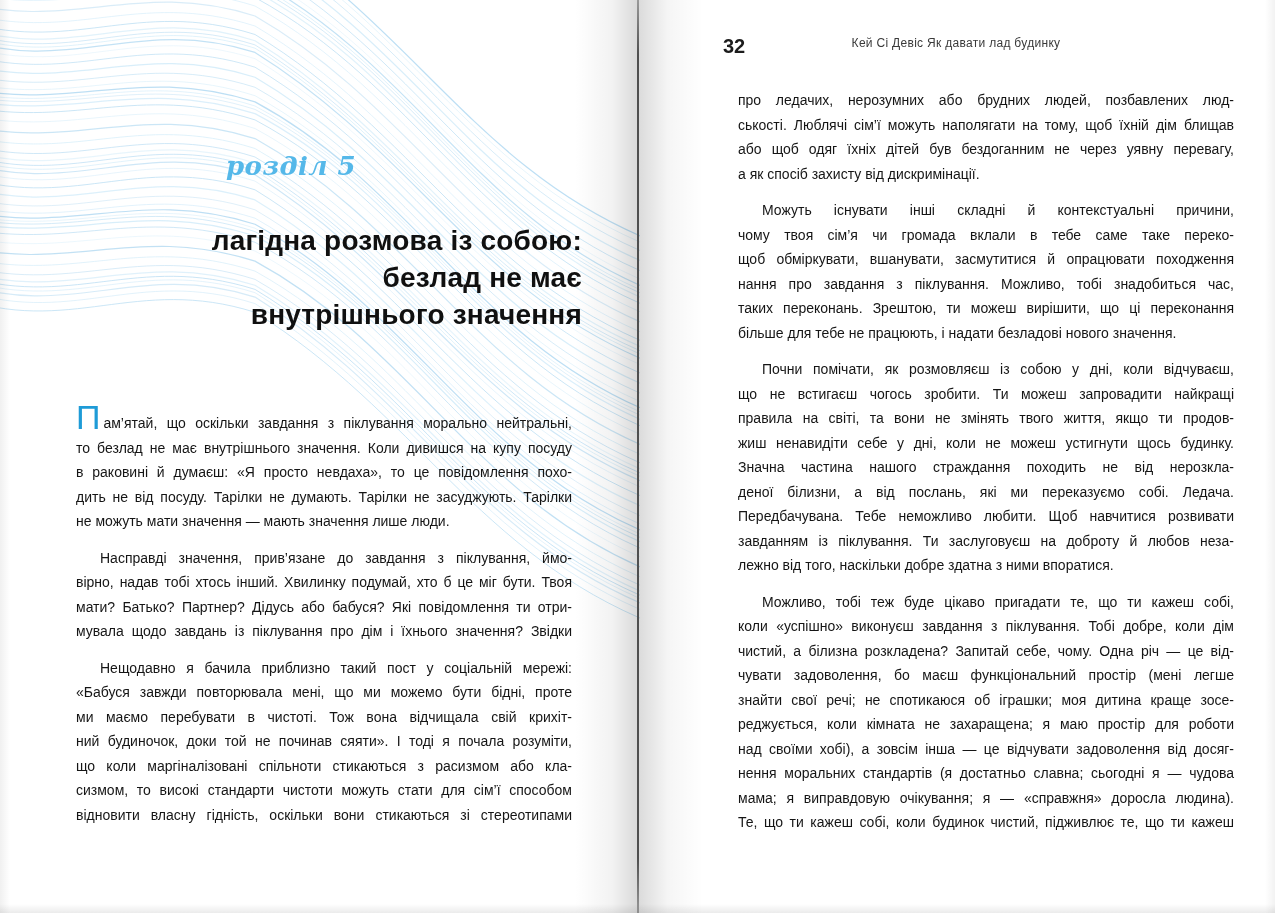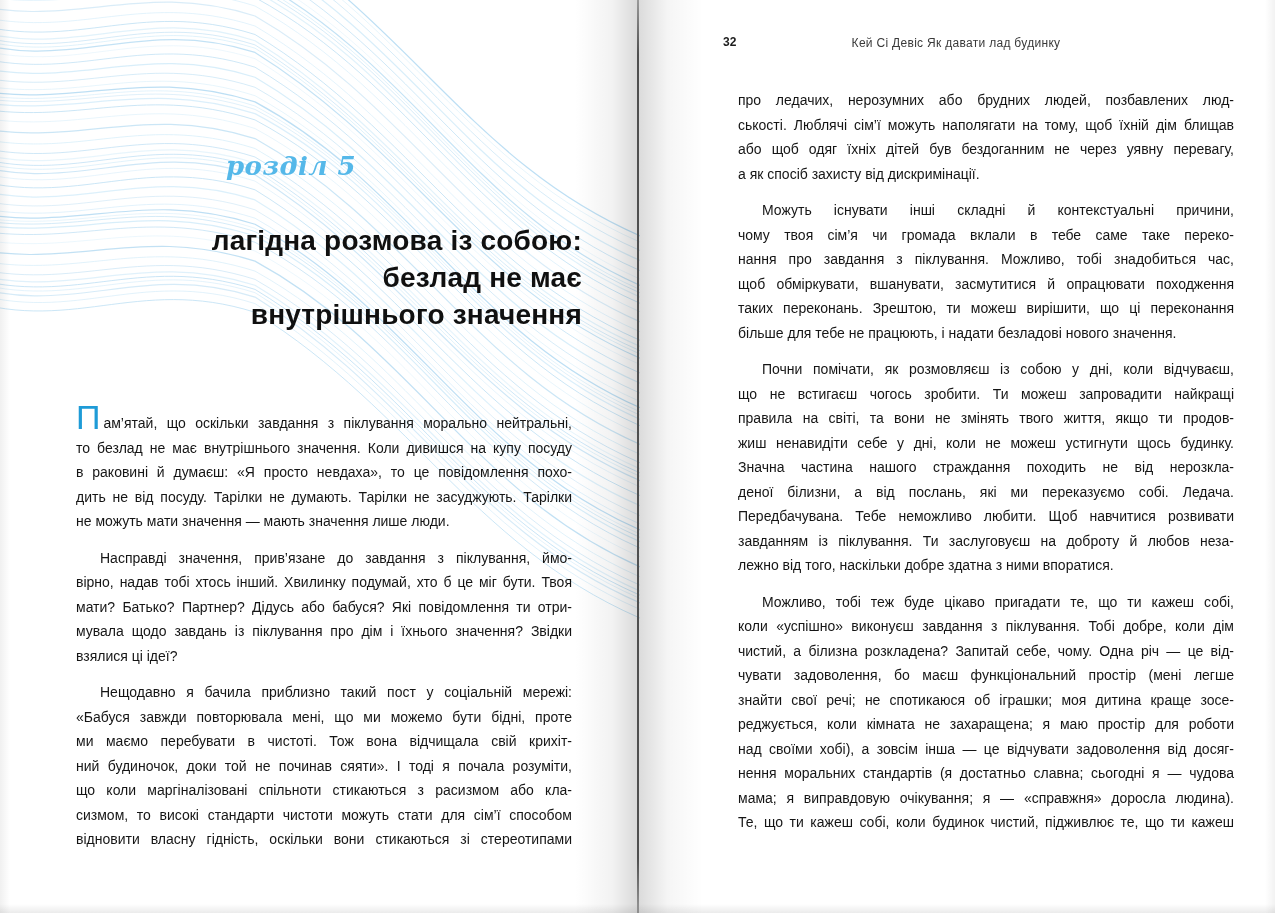--- a/index.html
+++ b/index.html
@@ -36,21 +36,21 @@
   #left-body  { left:64px;  top:399px; }
   #right-body { left:726px; top:76px;  }
   .para { margin:12px; }
   .bline { text-align:justify; text-align-last:justify; white-space:normal; }
   .bline.lastline { text-align-last:left; }
   .bline.indent { padding-left:24px; }
   .bold { font-weight:400; }
   .dropcap { font-size:34px; line-height:0; font-weight:400; padding-right:3px; position:relative; top:1px; }
 
   
-  .page-number   { position:absolute; z-index:1; left:723px; top:35px; font-size:12px; font-weight:700; color:#1c1c1c; }
+  .page-number   { position:absolute; z-index:1; left:723px; top:35px; font-size:20px; font-weight:700; color:#1c1c1c; }
   .running-title { position:absolute; z-index:1; left:726px; top:36px; width:460px; text-align:center;
                    font-size:12px; color:#3a3a3a; letter-spacing:0.3px; }
 </style>
 </head>
 <body>
 
 <div class="spread">
 
   <svg id="waves" width="640" height="700" viewBox="0 0 640 700">
       <path d="M -45 -85.9
@@ -240,21 +240,20 @@
         <div class="bline"><span>то безлад не має внутрішнього значення. Коли дивишся на купу посуду</span></div>
         <div class="bline"><span>в раковині й думаєш: «Я просто невдаха», то це повідомлення похо-</span></div>
         <div class="bline"><span>дить не від посуду. Тарілки не думають. Тарілки не засуджують. Тарілки</span></div>
         <div class="bline lastline"><span>не можуть мати значення — мають значення лише люди.</span></div>
       </div>
       <div class="para">
         <div class="bline indent"><span>Насправді значення, прив’язане до завдання з піклування, ймо-</span></div>
         <div class="bline"><span>вірно, надав тобі хтось інший. Хвилинку подумай, хто б це міг бути. Твоя</span></div>
         <div class="bline"><span>мати? Батько? Партнер? Дідусь або бабуся? Які повідомлення ти отри-</span></div>
         <div class="bline"><span>мувала щодо завдань із піклування про дім і їхнього значення? Звідки</span></div>
-        <div class="bline lastline"><span>взялися ці ідеї?</span></div>
       </div>
       <div class="para">
         <div class="bline indent"><span>Нещодавно я бачила приблизно такий пост у соціальній мережі:</span></div>
         <div class="bline"><span>«Бабуся завжди повторювала мені, що ми можемо бути бідні, проте</span></div>
         <div class="bline"><span>ми маємо перебувати в чистоті. Тож вона відчищала свій крихіт-</span></div>
         <div class="bline"><span>ний будиночок, доки той не починав сяяти». І тоді я почала розуміти,</span></div>
         <div class="bline"><span>що коли маргіналізовані спільноти стикаються з расизмом або кла-</span></div>
         <div class="bline"><span>сизмом, то високі стандарти чистоти можуть стати для сім’ї способом</span></div>
         <div class="bline"><span>відновити власну гідність, оскільки вони стикаються зі стереотипами</span></div>
       </div>
@@ -266,22 +265,22 @@
   <div id="right-body" class="body-col" style="color: rgb(21, 21, 21);">
       <div class="para">
         <div class="bline"><span>про ледачих, нерозумних або брудних людей, позбавлених люд-</span></div>
         <div class="bline"><span>ськості. Люблячі сім’ї можуть наполягати на тому, щоб їхній дім блищав</span></div>
         <div class="bline"><span>або щоб одяг їхніх дітей був бездоганним не через уявну перевагу,</span></div>
         <div class="bline lastline"><span>а як спосіб захисту від дискримінації.</span></div>
       </div>
       <div class="para">
         <div class="bline indent"><span class="bold">Можуть існувати інші складні й контекстуальні причини,</span></div>
         <div class="bline"><span class="bold">чому твоя сім’я чи громада вклали в тебе саме таке переко-</span></div>
+        <div class="bline"><span>щоб обміркувати, вшанувати, засмутитися й опрацювати походження</span></div>
         <div class="bline"><span class="bold">нання про завдання з піклування.</span><span> Можливо, тобі знадобиться час,</span></div>
-        <div class="bline"><span>щоб обміркувати, вшанувати, засмутитися й опрацювати походження</span></div>
         <div class="bline"><span>таких переконань. Зрештою, ти можеш вирішити, що ці переконання</span></div>
         <div class="bline lastline"><span>більше для тебе не працюють, і надати безладові нового значення.</span></div>
       </div>
       <div class="para">
         <div class="bline indent"><span>Почни помічати, як розмовляєш із собою у дні, коли відчуваєш,</span></div>
         <div class="bline"><span>що не встигаєш чогось зробити. Ти можеш запровадити найкращі</span></div>
         <div class="bline"><span>правила на світі, та вони не змінять твого життя, якщо ти продов-</span></div>
         <div class="bline"><span>жиш ненавидіти себе у дні, коли не можеш устигнути щось будинку.</span></div>
         <div class="bline"><span>Значна частина нашого страждання походить не від нерозкла-</span></div>
         <div class="bline"><span>деної білизни, а від послань, які ми переказуємо собі. Ледача.</span></div>

